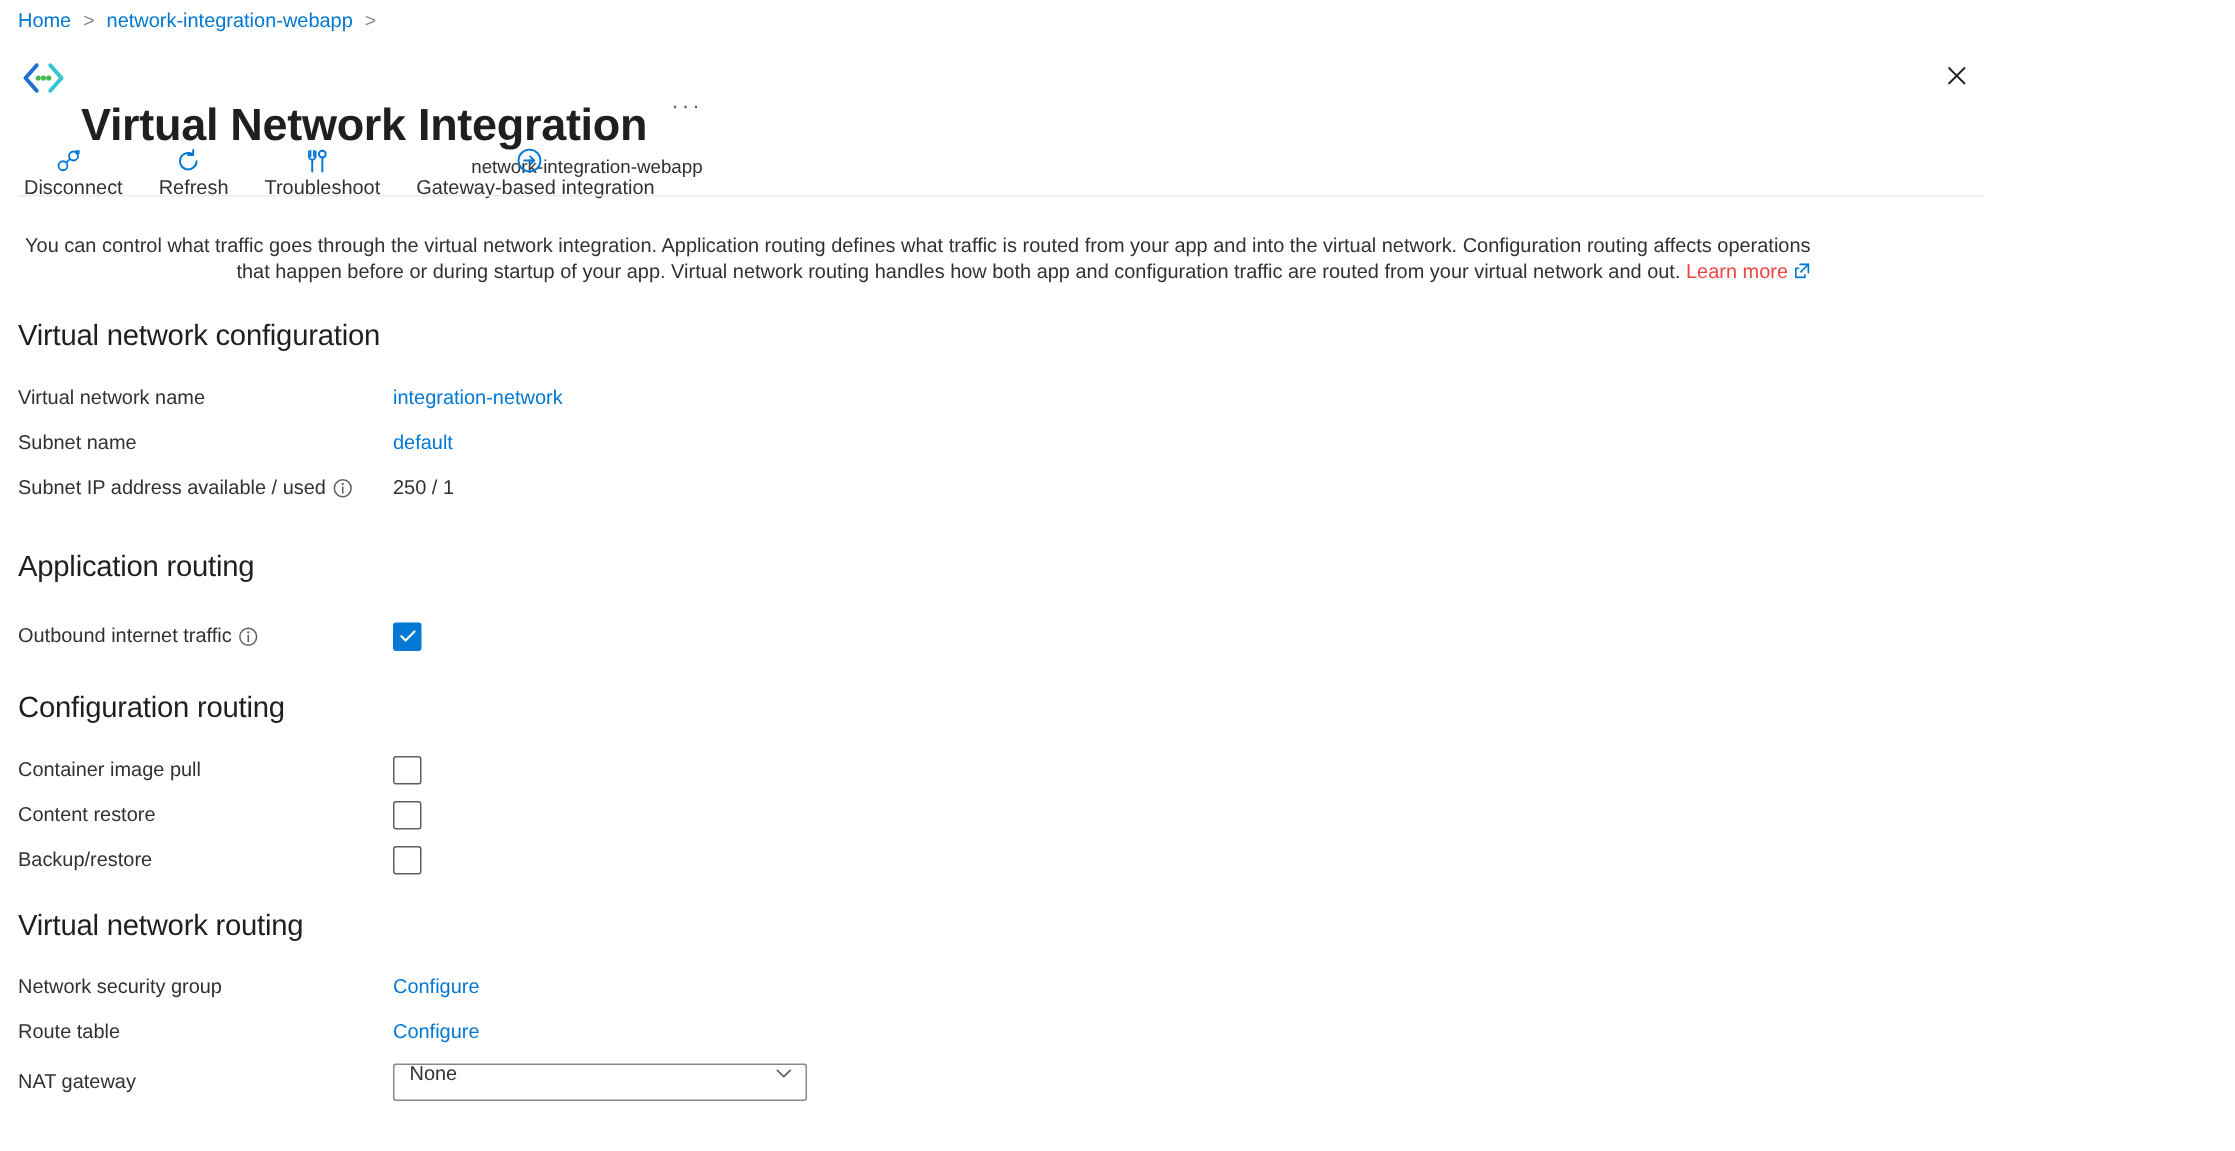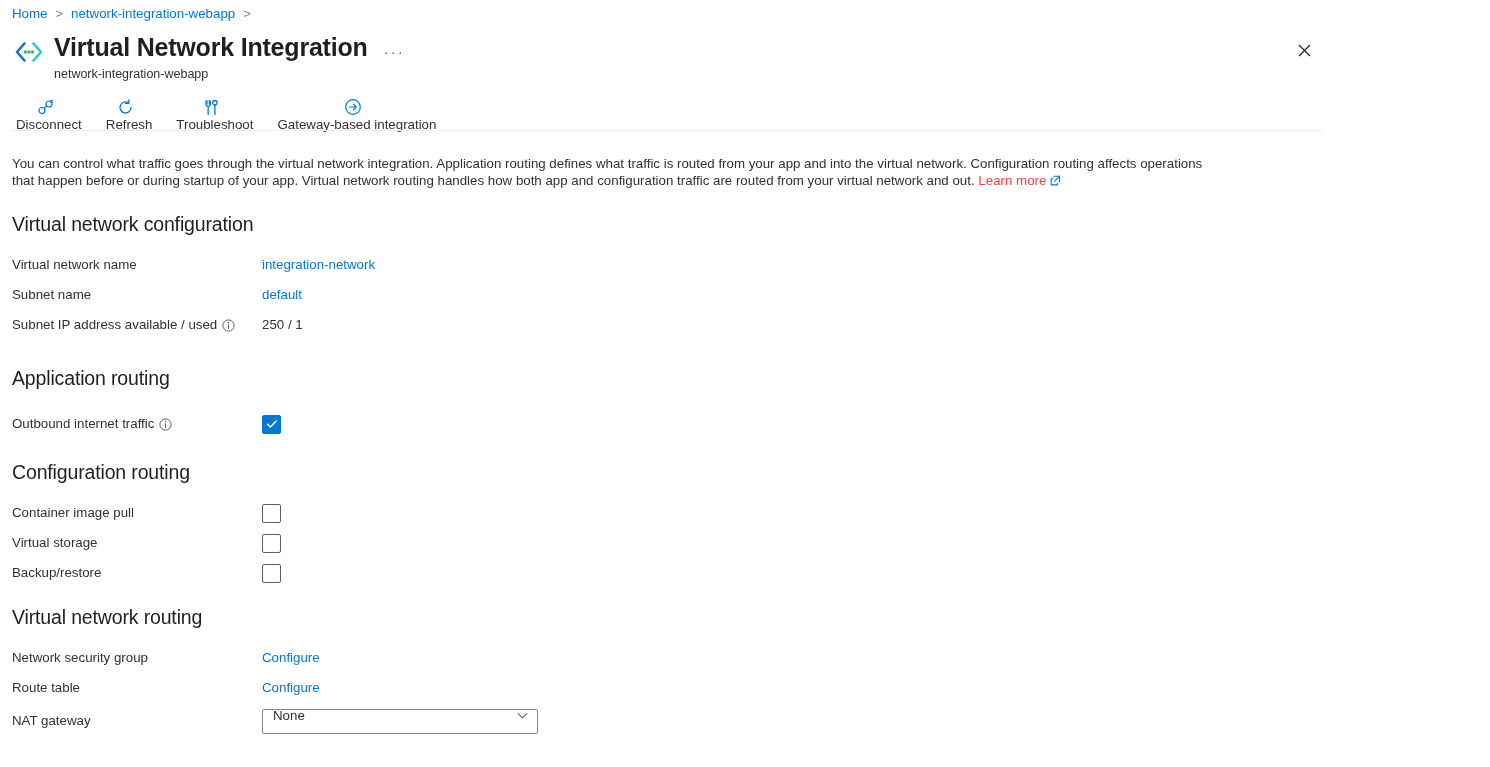--- a/index.html
+++ b/index.html
@@ -4,42 +4,42 @@
 <style>
   * { box-sizing: border-box; }
   html, body {
     margin: 0; padding: 0;
     width: 1490px; height: 767px;
     background: #ffffff;
     font-family: "Liberation Sans", sans-serif;
     color: #323130;
     overflow: hidden;
   }
-  .page { position: relative; width: 1334px; height: 767px; }
+  .page { position: relative; width: 1334px; height: 767px; text-align: right; }
 
   
   .breadcrumb {
     position: absolute; top: 5px; left: 12px;
     display: flex; align-items: center;
     font-size: 13.3px; line-height: 18px;
   }
   .bc-link { color: #0078d4; cursor: pointer; }
   .bc-sep { color: #8a8886; margin: 0 8px; font-size: 13px; }
 
   
   .title-row {
     position: absolute; top: 31px; left: 12px;
     display: flex; align-items: flex-start;
   }
   .app-icon { width: 34px; height: 34px; margin-top: 4px; flex: none; }
   .title-texts { margin-left: 8px; }
   .title-line { display: flex; align-items: center; }
   .page-title {
-    font-size: 25px; line-height: 32px; font-weight: 600;
-    color: #201f1e; letter-spacing: -0.2px;
+    font-size: 30px; line-height: 32px; font-weight: 600;
+    color: #201f1e; letter-spacing: -0.2px; margin-top: 37px;
   }
   .ellipsis-btn {
     margin-left: 16px; margin-top: 10px;
     color: #605e5c; font-size: 15px; letter-spacing: 2px;
     cursor: pointer; line-height: 10px; user-select: none;
   }
   .subtitle {
     font-size: 12.5px; line-height: 16px; color: #323130;
     margin-top: 3px;
   }
@@ -269,21 +269,21 @@
   <div class="section-title" style="top:459px">Configuration routing</div>
 
   <div class="row" style="top:503px">
     <span class="row-label">Container image pull</span>
     <span class="cbox">
       
     </span>
   </div>
 
   <div class="row" style="top:533px">
-    <span class="row-label">Virtual storage</span>
+    <span class="row-label">Content restore</span>
     <span class="cbox">
       
     </span>
   </div>
 
   <div class="row" style="top:563px">
     <span class="row-label">Backup/restore</span>
     <span class="cbox">
       
     </span>

